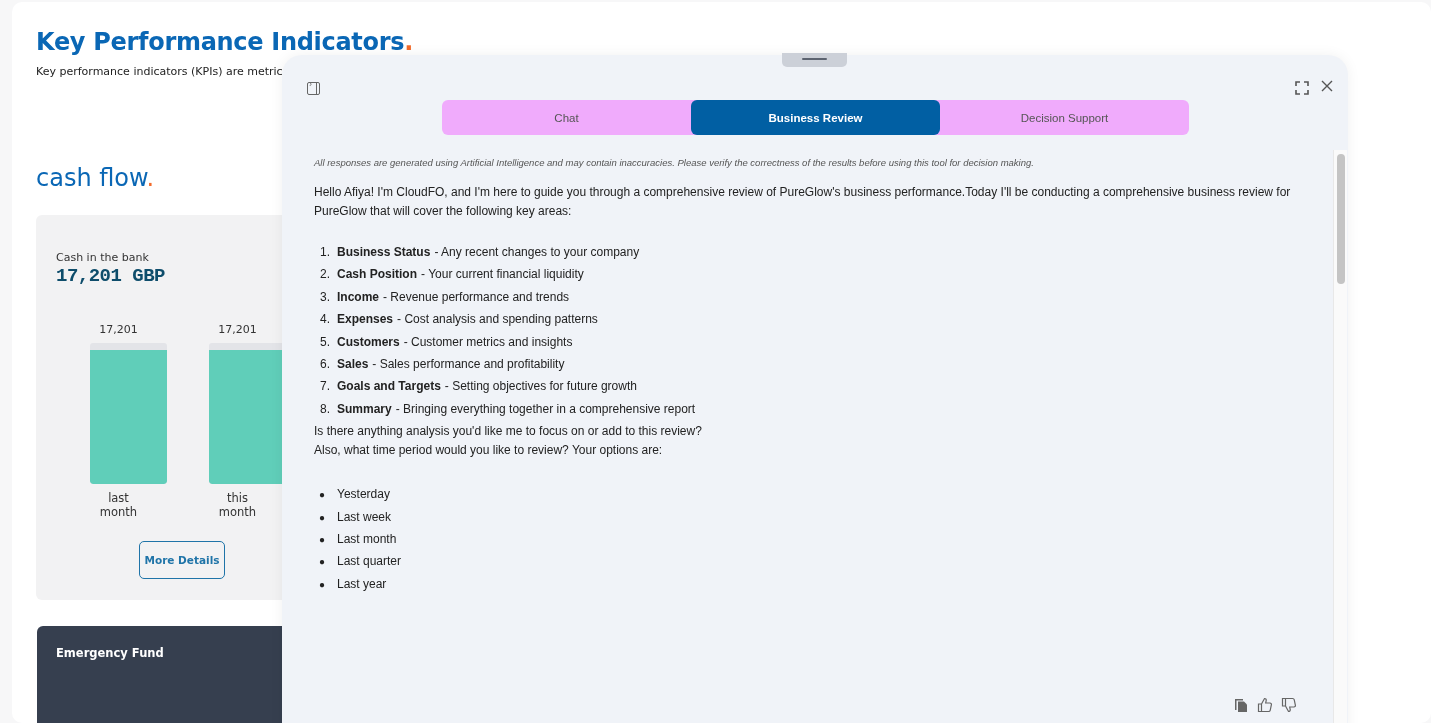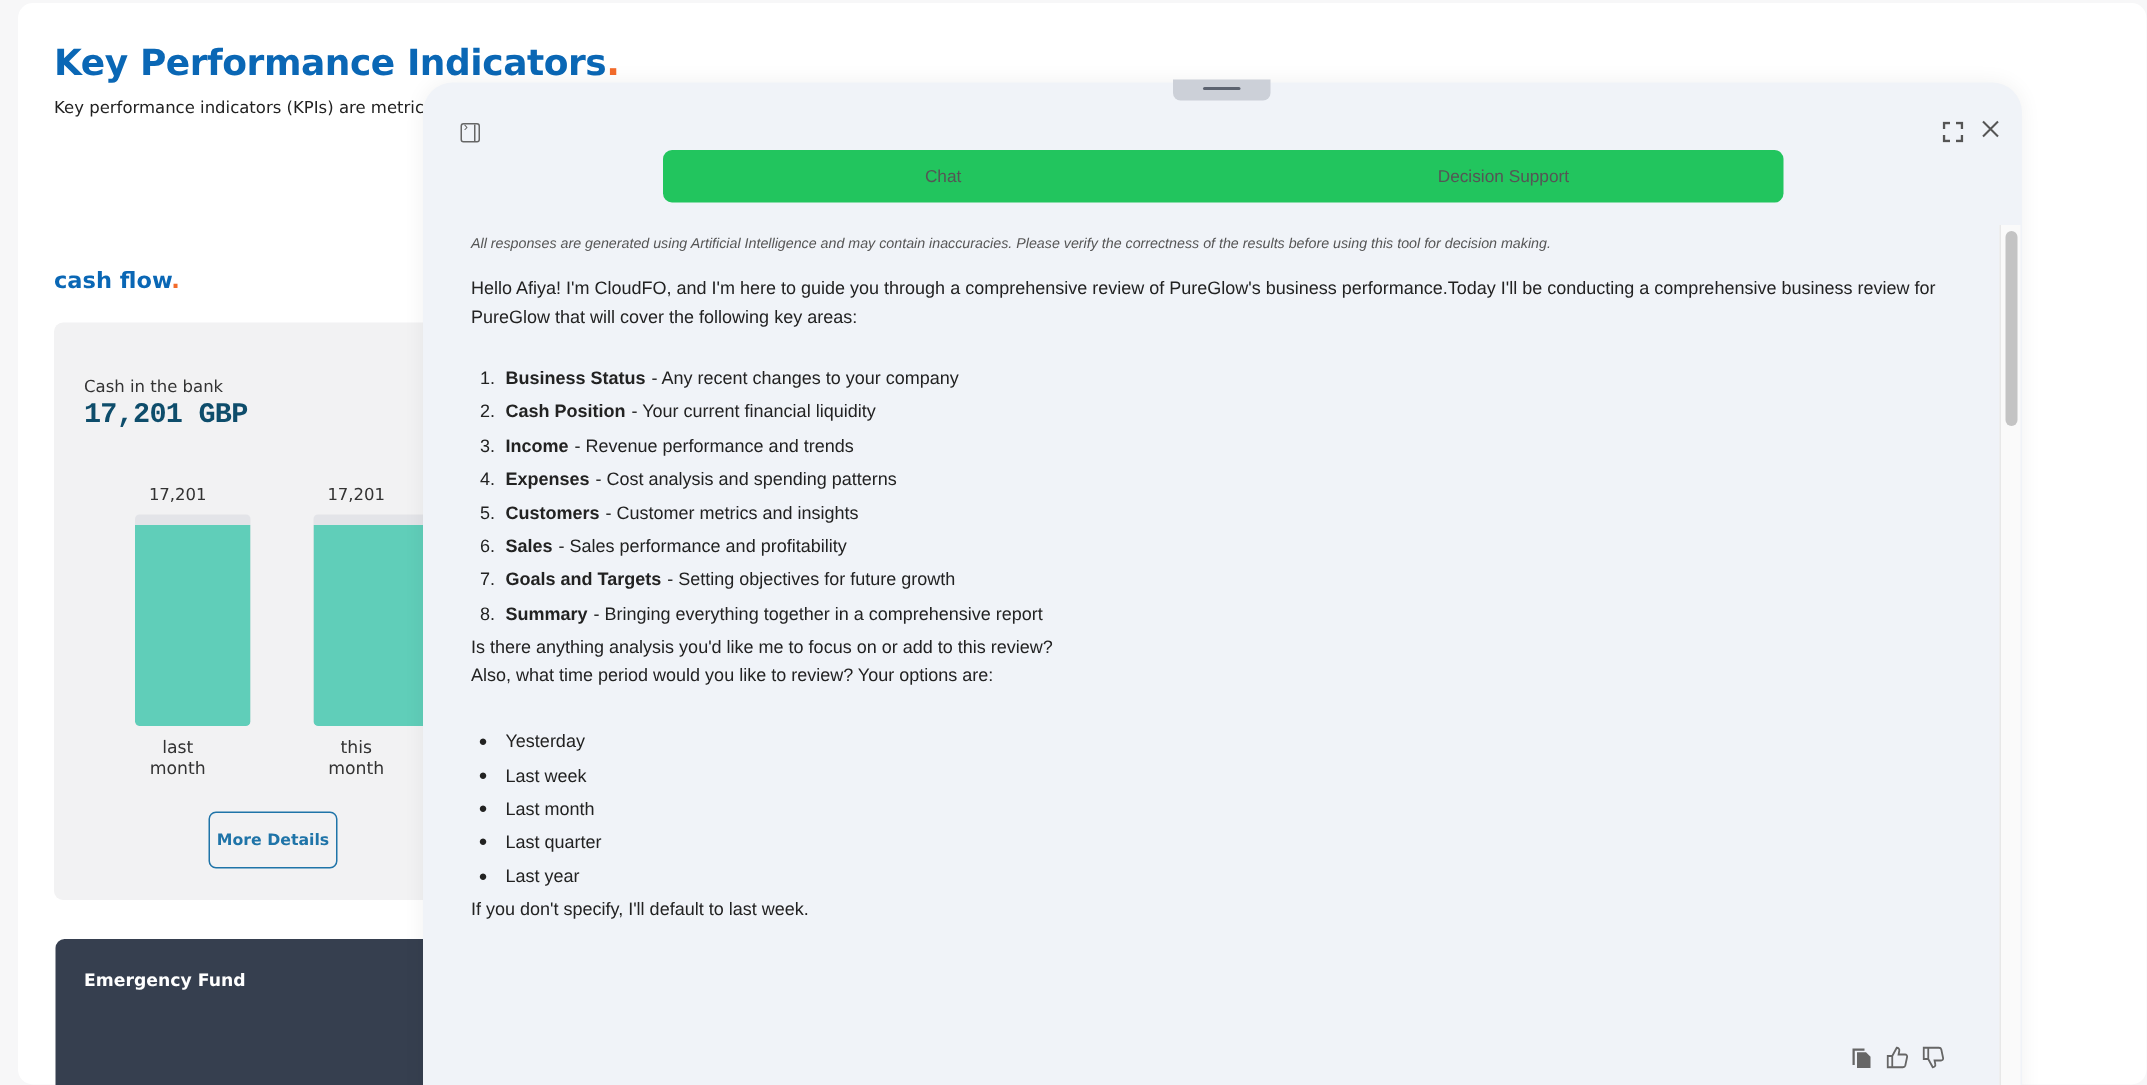--- a/index.html
+++ b/index.html
@@ -1,42 +1,42 @@
 <!DOCTYPE html>
 <html><head>
 <meta charset="utf-8">
 <style>
   * { box-sizing: border-box; margin: 0; padding: 0; }
   html, body { width: 1431px; height: 723px; overflow: hidden; background: #f7f7f8; font-family: "Liberation Sans", sans-serif; }
   .page { position: absolute; left: 12px; top: 2px; width: 1419px; height: 721px; background: #ffffff; border-radius: 10px; }
   .kpi-title { position: absolute; left: 36px; top: 28px; font-size: 24px; font-weight: 700; color: #0a67b5; font-family: "DejaVu Sans", sans-serif; letter-spacing: -0.3px; }
   .kpi-title .dot, .section-title .dot { color: #f36b2b; }
   .kpi-desc { position: absolute; left: 36px; top: 65px; font-size: 11px; color: #222; font-family: "DejaVu Sans", sans-serif; }
-  .section-title { position: absolute; left: 36px; top: 178px; font-size: 15px; font-weight: 700; color: #0a67b5; font-family: "DejaVu Sans", sans-serif; }
+  .section-title { position: absolute; left: 36px; top: 164px; font-size: 24px; font-weight: 400; color: #0a67b5; font-family: "DejaVu Sans", sans-serif; }
 
   .cash-card { position: absolute; left: 36px; top: 215px; width: 260px; height: 385px; background: #f2f2f3; border-radius: 6px; }
   .cash-label { position: absolute; left: 20px; top: 21px; font-size: 11px; color: #333; font-family: "DejaVu Sans", sans-serif; margin-top: 15px; }
   .cash-value { position: absolute; left: 20px; top: 50px; font-size: 19px; font-weight: 700; color: #0e4d6b; font-family: Liberation Mono, monospace; letter-spacing: -0.5px; }
   .bar-col { position: absolute; top: 108px; width: 57px; text-align: center; }
   .bar-val { font-size: 11px; color: #333; font-family: "DejaVu Sans", sans-serif; height: 20px; }
   .bar-track { width: 77px; height: 141px; background: #e3e4e8; border-radius: 3px; position: relative; overflow: hidden; }
   .bar-fill { position: absolute; left: 0; right: 0; bottom: 0; background: #60ceb9; border-radius: 0 0 3px 3px; }
   .bar-cat { margin-top: 7px; font-size: 11.5px; color: #333; font-family: "DejaVu Sans", sans-serif; }
   .more-btn { position: absolute; left: 103px; top: 326px; width: 86px; height: 38px; border: 1.3px solid #1f74a8; border-radius: 5px; background: transparent; color: #1f74a8; font-size: 10.5px; font-weight: 700; font-family: "DejaVu Sans", sans-serif; display: flex; align-items: center; justify-content: center; }
 
   .ef-card { position: absolute; left: 37px; top: 626px; width: 260px; height: 100px; background: #363f4f; border-radius: 6px 6px 0 0; }
   .ef-title { position: absolute; left: 19px; top: 20px; font-size: 11.5px; font-weight: 700; color: #fff; font-family: "DejaVu Sans", sans-serif; }
 
   .panel { position: absolute; left: 282px; top: 55px; width: 1066px; height: 680px; background: #f0f3f8; border-radius: 20px 20px 0 0; box-shadow: 0 0 14px rgba(0,0,0,0.06); }
   .drag-handle { position: absolute; left: 500px; top: -2px; width: 65px; height: 14px; background: #ccd0d8; border-radius: 0 0 5px 5px; }
   .drag-handle::after { content: ""; position: absolute; left: 20px; top: 5px; width: 25px; height: 2px; background: #5c6370; border-radius: 1px; }
   .sidebar-toggle { position: absolute; left: 25px; top: 27px; width: 13px; height: 13px; border: 1.2px solid #666; border-radius: 2px; }
   .sidebar-toggle::before { content: ""; position: absolute; right: 2px; top: 0; bottom: 0; width: 1.2px; background: #666; }
   .sidebar-toggle::after { content: "›"; position: absolute; left: 1px; top: -4px; font-size: 9px; color: #666; }
-  .tabs { position: absolute; left: 160px; top: 45px; width: 747px; height: 35px; background: #22c55e; border-radius: 6px; display: flex; }
+  .tabs { position: absolute; left: 160px; top: 45px; width: 747px; height: 35px; background: #f0abfc; border-radius: 6px; display: flex; }
   .tab { flex: 1; display: flex; align-items: center; justify-content: center; font-size: 11.5px; color: #555; border-radius: 6px; font-family: "Liberation Sans", sans-serif; }
   .tab.active { background: #015fa3; color: #fff; font-weight: 700; }
   .expand-icon { position: absolute; left: 1013px; top: 26px; width: 14px; height: 14px; }
   .close-icon { position: absolute; left: 1038px; top: 24px; width: 14px; height: 14px; }
 
   .content { position: absolute; left: 32px; top: 100px; width: 990px; font-family: "Liberation Sans", sans-serif; color: #222; }
   .disclaimer { font-size: 9.5px; font-style: italic; color: #555; position: absolute; top: 2px; left: 0; white-space: nowrap; }
   .msg { position: absolute; top: 28px; left: 0; width: 990px; font-size: 12px; line-height: 19px; }
   .msg p { margin: 0; }
   .ol { list-style: none; margin-top: 22px; }
@@ -87,20 +87,21 @@
 
 <div class="ef-card">
   <div class="ef-title">Emergency Fund</div>
 </div>
 
 <div class="panel">
   <div class="drag-handle"></div>
   <div class="sidebar-toggle"></div>
   <div class="tabs">
     <div class="tab">Chat</div>
+    <div class="tab active">Business Review</div>
     <div class="tab">Decision Support</div>
   </div>
   <svg class="expand-icon" viewBox="0 0 14 14" fill="none" stroke="#555" stroke-width="1.6">
     <path d="M1 5V1h4M9 1h4v4M13 9v4H9M5 13H1V9"></path>
   </svg>
   <svg class="close-icon" viewBox="0 0 14 14" fill="none" stroke="#555" stroke-width="1.4">
     <path d="M2 2L12 12M12 2L2 12"></path>
   </svg>
 
   <div class="content">
@@ -166,21 +167,20 @@
           </li>
         <li>
             <span class="bullet">●</span>
             <span>Last quarter</span>
           </li>
         <li>
             <span class="bullet">●</span>
             <span>Last year</span>
           </li>
       </ul>
-      <p class="last">If you don't specify, I'll default to last week.</p>
     </div>
   </div>
 
   <div class="scroll-track">
     <div class="scroll-thumb"></div>
   </div>
 
   <div class="actions">
     <svg class="ic" viewBox="0 0 16 16">
       <path d="M2 2h8v1.5H3.5V13H2z" fill="#666"></path>

